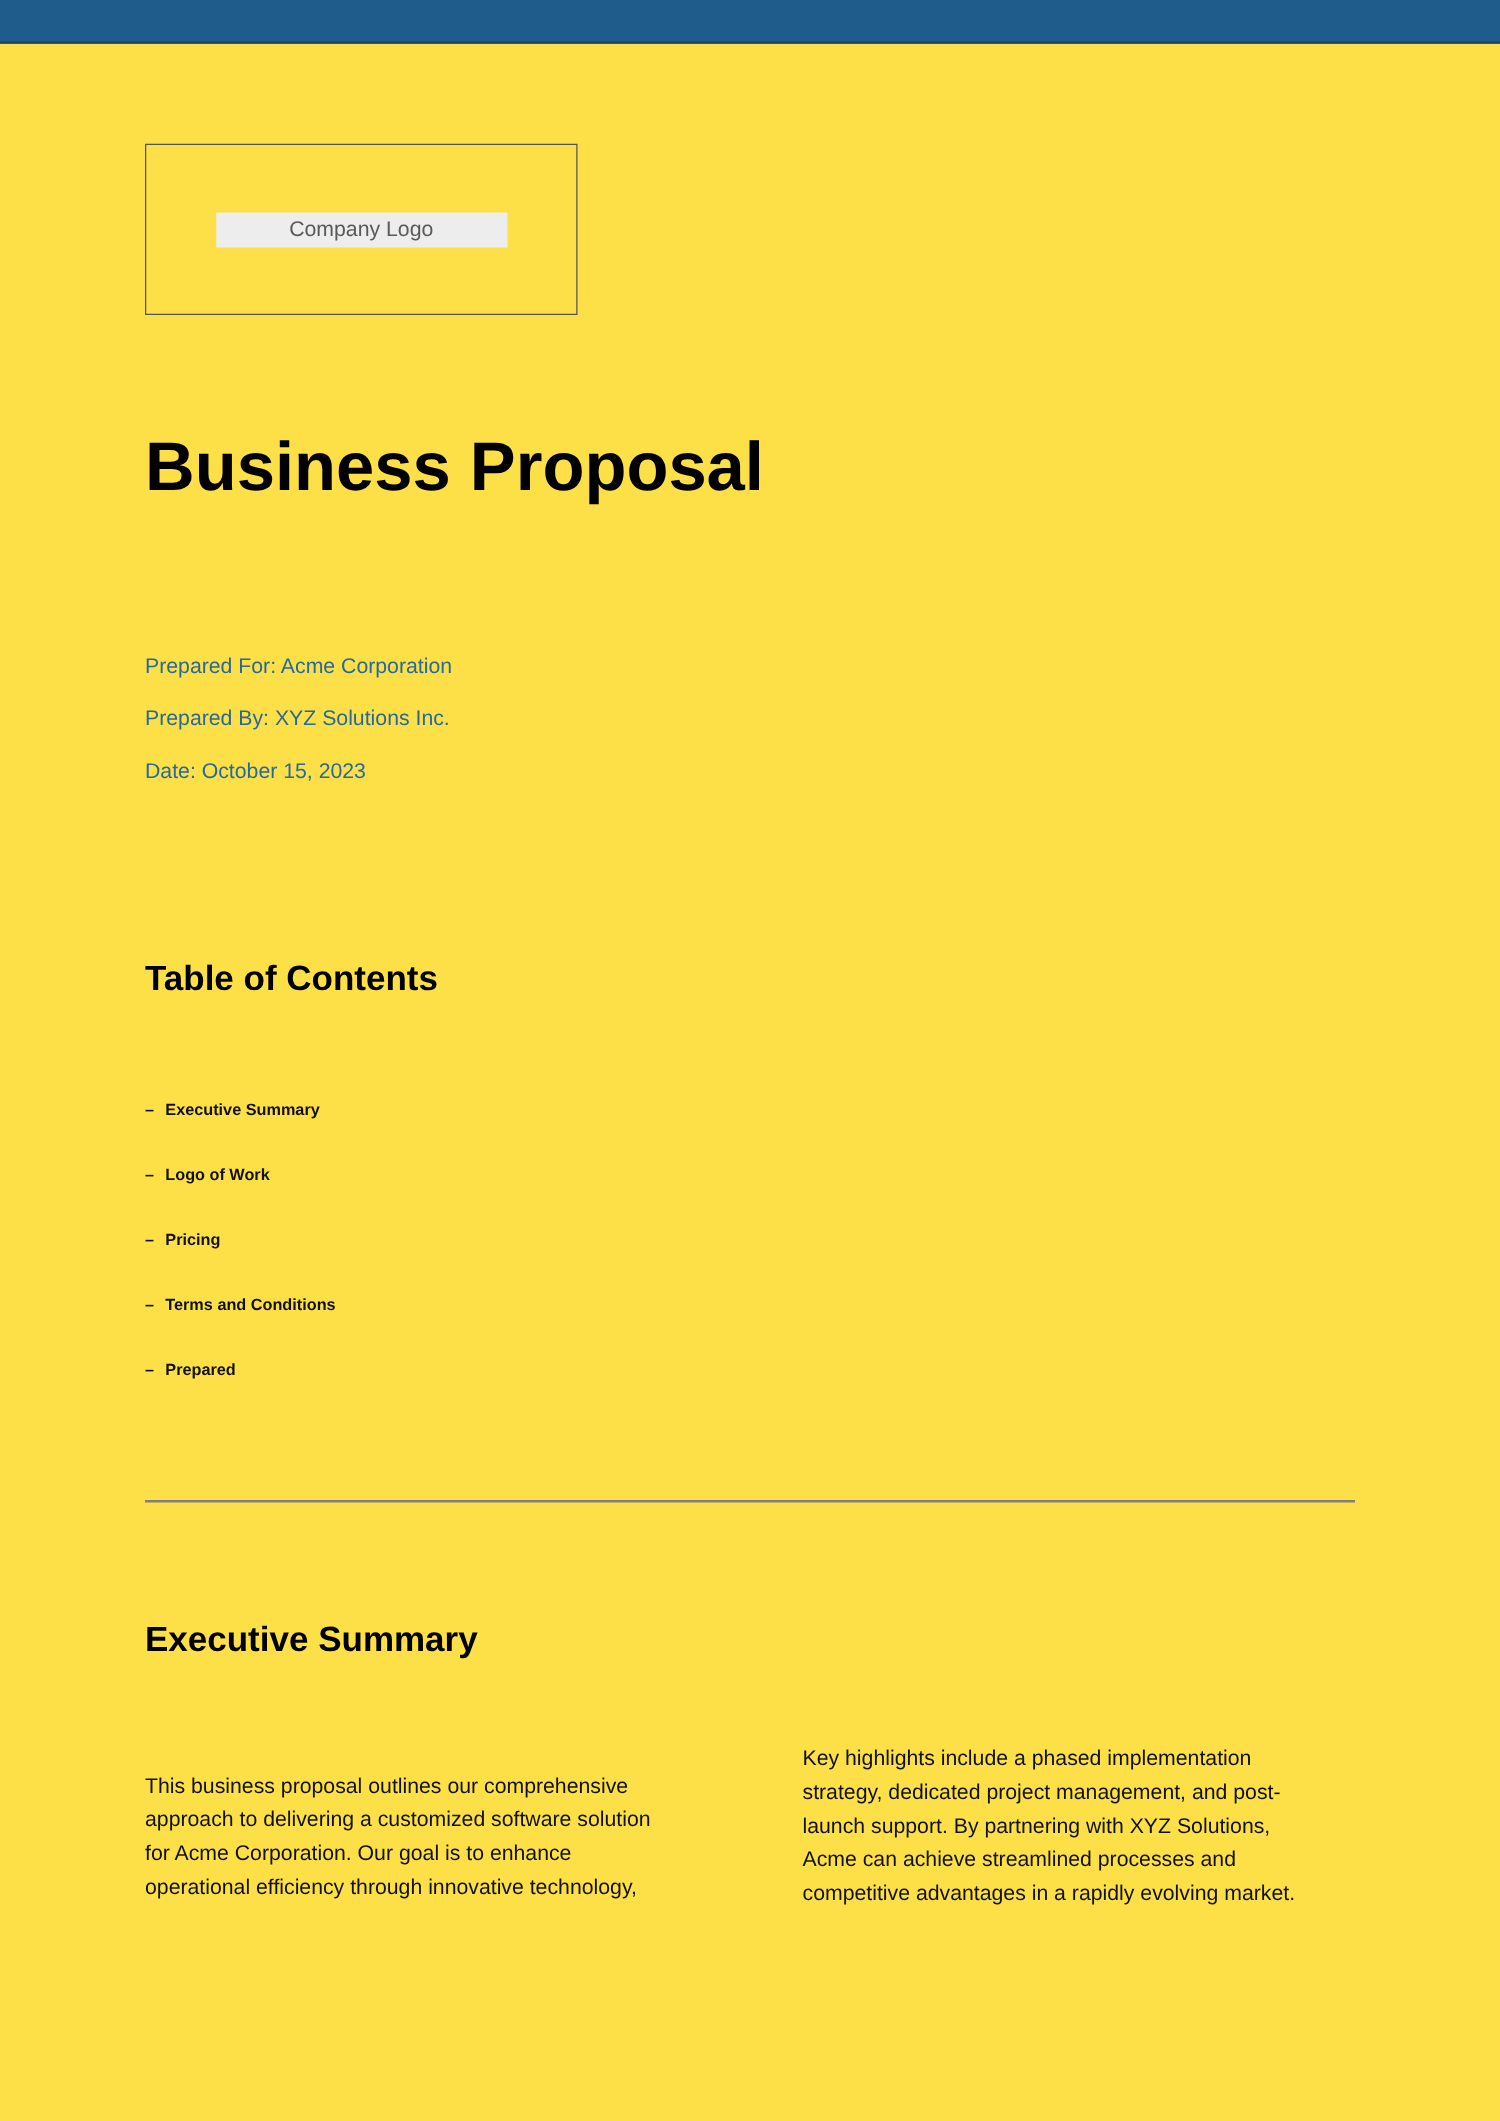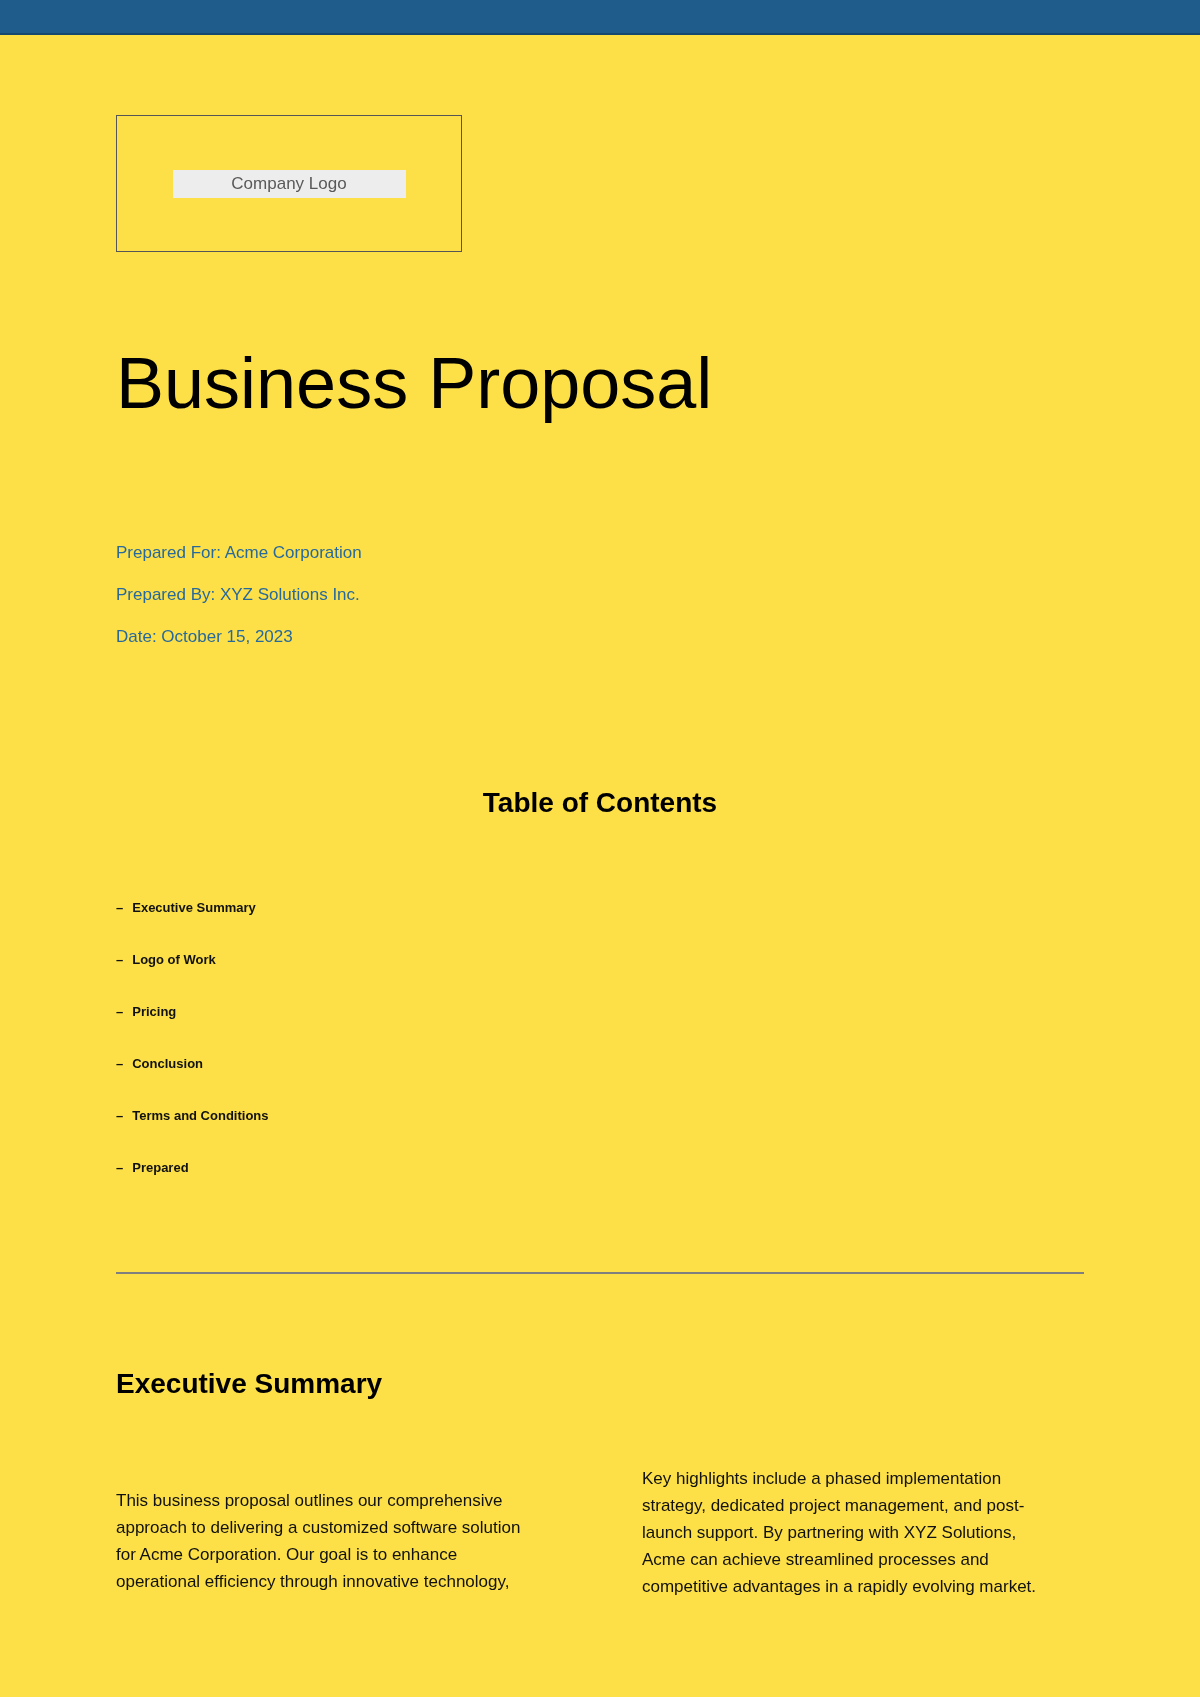--- a/index.html
+++ b/index.html
@@ -35,42 +35,42 @@
     height: 28px;
     line-height: 28px;
     background: #ededed;
     color: #595959;
     font-size: 17px;
     text-align: center;
   }
 
   h1.doc-title {
     margin: 90px 0 0 0;
-    font-size: 72px;
+    font-size: 55px;
     line-height: 1.15;
-    font-weight: 400;
+    font-weight: 700;
     color: #000000;
   }
 
   .meta-block { margin-top: 116px; }
   .meta-line {
     margin: 15px 0 18px 0;
     font-size: 17px;
     line-height: 24px;
     color: #28699c;
   }
 
   h2.section-heading {
     margin: 0;
     font-size: 28px;
     line-height: 33px;
     font-weight: 700;
     color: #000000;
   }
-  #toc-heading { margin-top: 137px; text-align: center; }
+  #toc-heading { margin-top: 137px; }
 
   ul.toc-list {
     list-style: none;
     margin: 75px 0 0 0;
     padding: 0;
   }
   ul.toc-list li {
     font-size: 13px;
     line-height: 27px;
     margin: 0 0 25px 0;
@@ -125,23 +125,20 @@
       <li>
         <span class="bullet">–</span><span>Executive Summary</span>
       </li>
       <li>
         <span class="bullet">–</span><span>Logo of Work</span>
       </li>
       <li>
         <span class="bullet">–</span><span>Pricing</span>
       </li>
       <li>
-        <span class="bullet">–</span><span>Conclusion</span>
-      </li>
-      <li>
         <span class="bullet">–</span><span>Terms and Conditions</span>
       </li>
       <li>
         <span class="bullet">–</span><span>Prepared</span>
       </li>
     </ul>
 
     <hr class="divider">
 
     <h2 class="section-heading" id="exec-heading">Executive Summary</h2>

